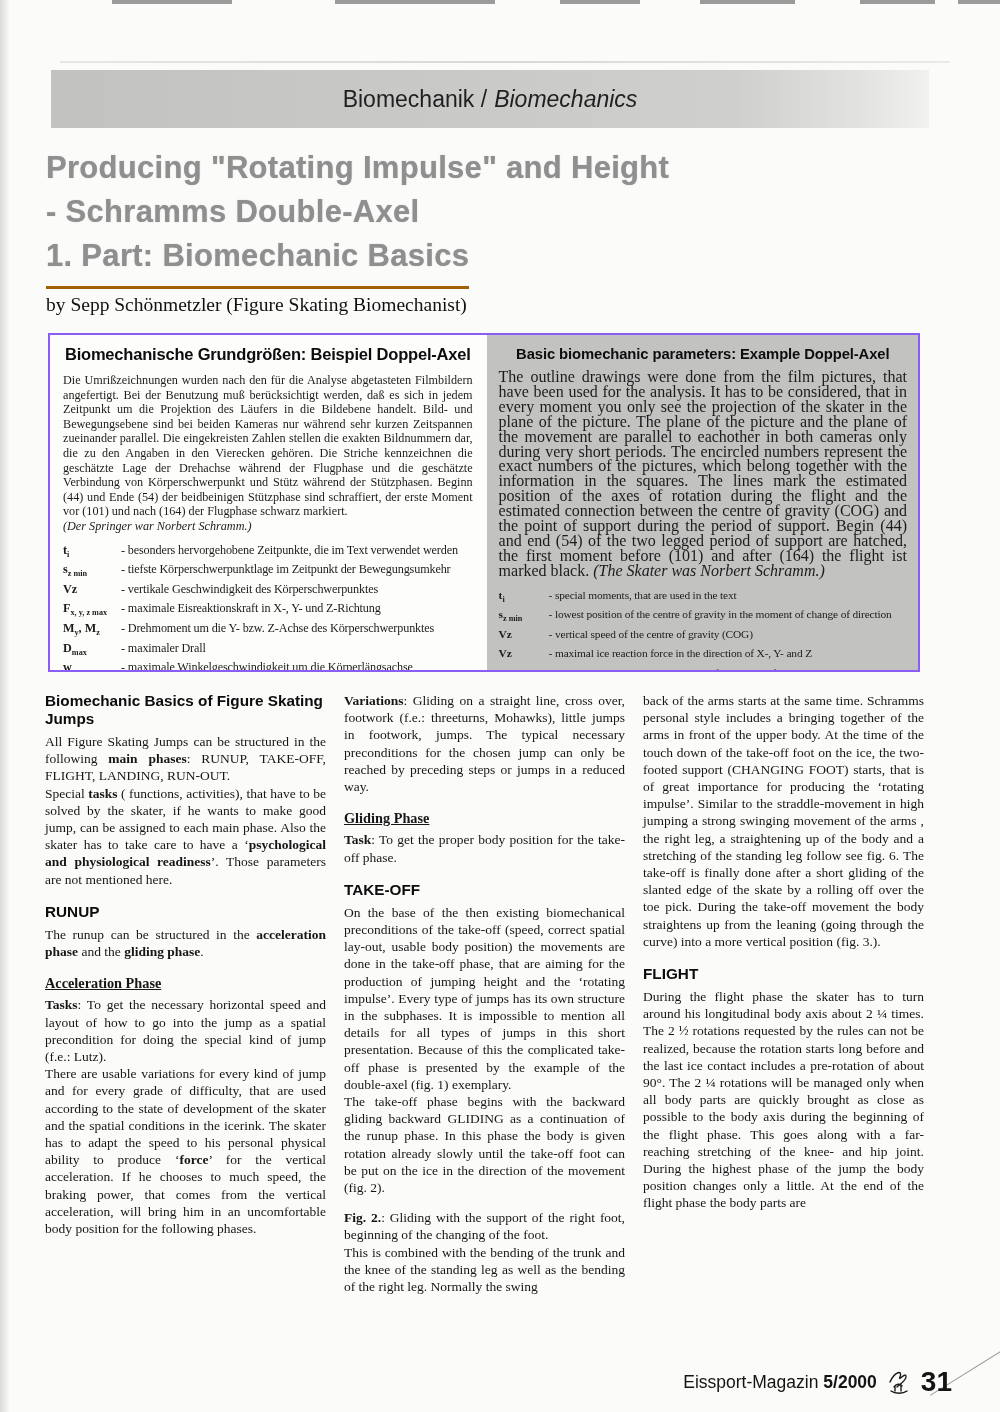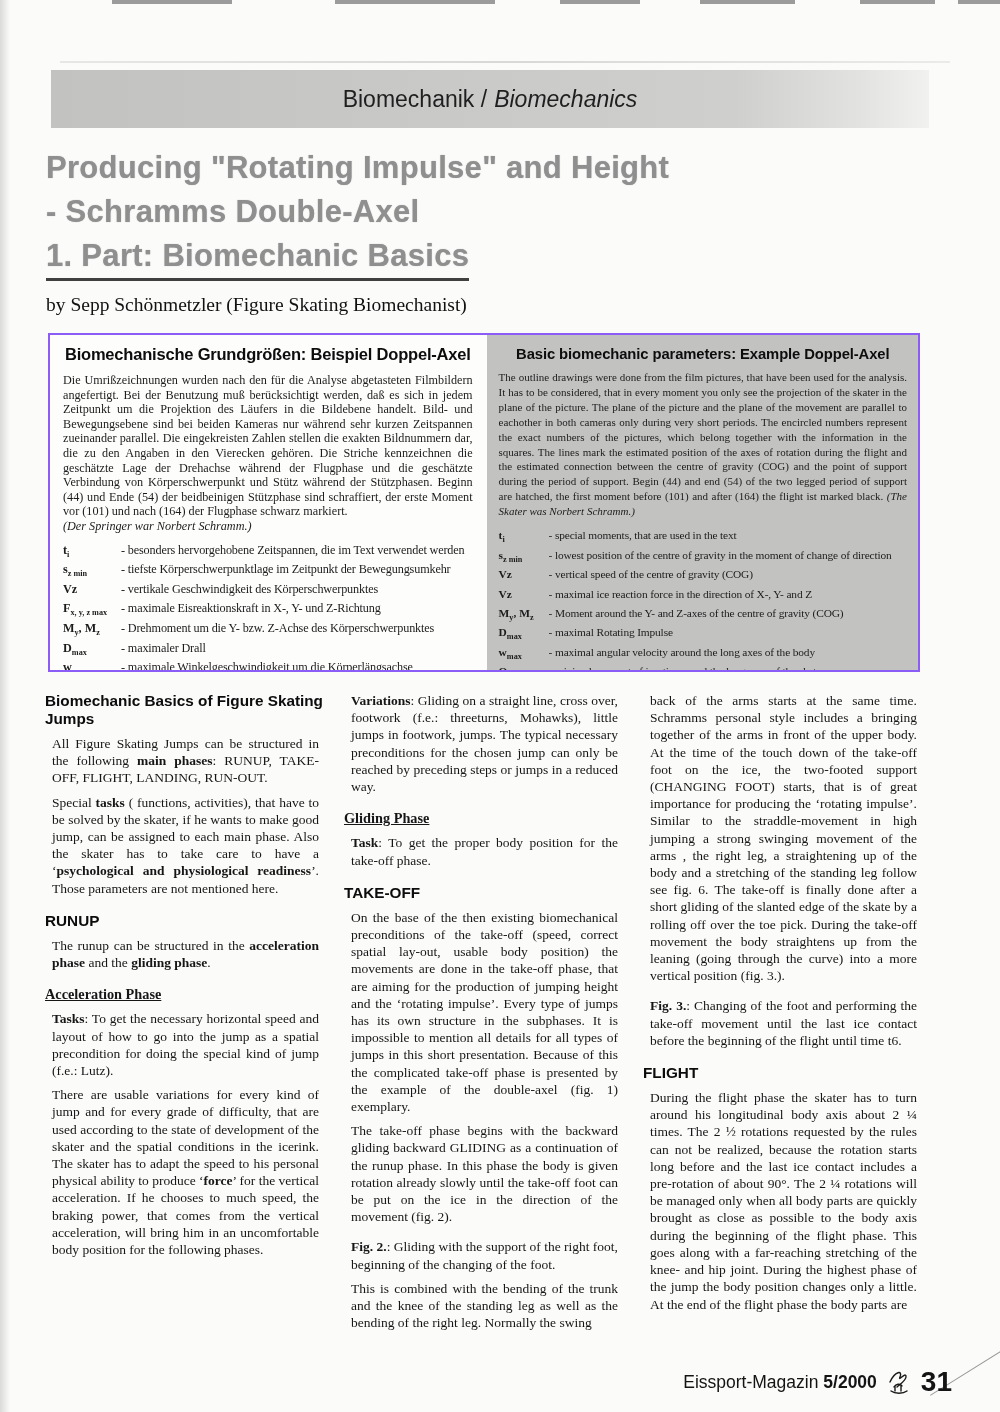--- a/index.html
+++ b/index.html
@@ -27,57 +27,57 @@
     font-family:"Liberation Sans", sans-serif; font-size:23px; color:#1f1f1f;margin-left:6px;
   }
   .header-bar .it { font-style:italic; margin-left:7px; }
 
   .title {
     position:absolute; left:46px; top:146px;
     font-family:"Liberation Sans", sans-serif; font-weight:bold;
     font-size:31px; line-height:44px; color:#8f8f8f;
     letter-spacing:.3px; text-shadow:0 0 1px rgba(110,110,110,.55);
   }
-  .title .u { display:inline-block; border-bottom:3px solid #404040; padding-bottom:0; }
+  .title .u { display:inline-block; border-bottom:3px solid #a16207; padding-bottom:8px; }
 
   .byline { position:absolute; left:46px; top:294px; font-size:19.5px; color:#111; }
 
   .info-box {
     position:absolute; left:48px; top:333px; width:872px; height:339px;
     border:2px solid #8b5cf6; box-sizing:border-box; display:flex; background:#fff;
     overflow:hidden;
     justify-content:center;
   }
   .panel { box-sizing:border-box; display:flex; flex-direction:column; }
   .panel-de { width:50.3%; padding:6px 14px 2px 13px; background:#fdfdfc; }
   .panel-en { width:49.7%; padding:6px 11px 4px 12px; background:#c2c2c1; }
   .panel-h {
     font-family:"Liberation Sans", sans-serif; font-weight:bold; text-align:center; color:#0d0d0d;
   }
   .panel-de .panel-h { font-size:16.5px; margin:4px 0 9px; letter-spacing:-.2px; }
   .panel-en .panel-h { font-size:14.8px; margin:5px 0 8px; letter-spacing:-.1px; }
   .panel-p { text-align:justify; }
   .panel-de .panel-p { font-size:12.2px; line-height:14.6px; }
-  .panel-en .panel-p { font-size:11px; line-height:14.9px; }
+  .panel-en .panel-p { font-size:16px; line-height:14.9px; }
   .panel-note { font-style:italic; }
   .panel-de .panel-note { display:block; font-size:12.2px; line-height:14.6px; }
   .panel-en .note-inline { font-style:italic; }
   .params { margin-top:9px; }
   .param-row { display:flex; white-space:nowrap; }
   .panel-de .param-row { font-size:12.2px; line-height:14.2px; }
   .panel-en .param-row { font-size:11.4px; line-height:14.2px; }
   .param-sym { flex:none; font-weight:bold; }
   .panel-de .param-sym { width:58px; }
   .panel-en .param-sym { width:50px; }
   .param-sym sub { font-size:8.2px; font-weight:bold; }
   .param-desc { overflow:hidden; letter-spacing:-.15px; }
 
   .columns { position:absolute; left:45px; top:692px; width:880px; display:flex; gap:18px; }
   .col { width:281px; font-size:13.5px; line-height:17.2px; text-align:justify; color:#161616; }
-  .col > * { margin:7px; }
+  .col > * { margin:0; }
   .col > :first-child { margin-top:0 !important; }
   .blk-h1 { font-family:"Liberation Sans", sans-serif; font-weight:bold; font-size:15.3px;
             line-height:18px; margin:15px 0 5px; text-align:left; color:#0c0c0c; }
   .blk-h2 { font-weight:bold; font-size:14.3px; text-decoration:underline;
             margin:15px 0 4px; text-align:left; }
   .blk-pc { margin-top:13px; }
 
   .footer {
     position:absolute; right:48px; top:1366px;
     display:flex; align-items:center; gap:9px;
@@ -118,21 +118,21 @@
   <div class="panel panel-de">
     <div class="panel-h">Biomechanische Grundgrößen: Beispiel Doppel-Axel</div>
     <div class="panel-p">
       <span>Die Umrißzeichnungen wurden nach den für die Analyse abgetasteten Filmbildern angefertigt. Bei der Benutzung muß berücksichtigt werden, daß es sich in jedem Zeitpunkt um die Projektion des Läufers in die Bildebene handelt. Bild- und Bewegungsebene sind bei beiden Kameras nur während sehr kurzen Zeitspannen zueinander parallel. Die eingekreisten Zahlen stellen die exakten Bildnummern dar, die zu den Angaben in den Vierecken gehören. Die Striche kennzeichnen die geschätzte Lage der Drehachse während der Flugphase und die geschätzte Verbindung von Körperschwerpunkt und Stütz während der Stützphasen. Beginn (44) und Ende (54) der beidbeinigen Stützphase sind schraffiert, der erste Moment vor (101) und nach (164) der Flugphase schwarz markiert.</span>
       <span class="panel-note">(Der Springer war Norbert Schramm.)</span>
     </div>
     <div class="params">
 
         <div class="param-row">
           <span class="param-sym"><span>t</span><sub>i</sub><span></span><sub></sub></span>
-          <span class="param-desc">- besonders hervorgehobene Zeitspannen, die im Text verwendet werden</span>
+          <span class="param-desc">- besonders hervorgehobene Zeitpunkte, die im Text verwendet werden</span>
         </div>
 
         <div class="param-row">
           <span class="param-sym"><span>s</span><sub>z min</sub><span></span><sub></sub></span>
           <span class="param-desc">- tiefste Körperschwerpunktlage im Zeitpunkt der Bewegungsumkehr</span>
         </div>
 
         <div class="param-row">
           <span class="param-sym"><span>Vz</span><sub></sub><span></span><sub></sub></span>
           <span class="param-desc">- vertikale Geschwindigkeit des Körperschwerpunktes</span>
@@ -229,21 +229,20 @@
       <h4 class="blk-h2"><span>Gliding Phase</span></h4>
       <p class="blk-p"><b>Task</b><span>: To get the proper body position for the take-off phase.</span></p>
       <h3 class="blk-h1"><span>TAKE-OFF</span></h3>
       <p class="blk-p"><span>On the base of the then existing biomechanical preconditions of the take-off (speed, correct spatial lay-out, usable body position) the movements are done in the take-off phase, that are aiming for the production of jumping height and the ‘rotating impulse’. Every type of jumps has its own structure in the subphases. It is impossible to mention all details for all types of jumps in this short presentation. Because of this the complicated take-off phase is presented by the example of the double-axel (fig. 1) exemplary.</span></p>
       <p class="blk-p"><span>The take-off phase begins with the backward gliding backward GLIDING as a continuation of the runup phase. In this phase the body is given rotation already slowly until the take-off foot can be put on the ice in the direction of the movement (fig. 2).</span></p>
       <p class="blk-pc"><b>Fig. 2.</b><span>: Gliding with the support of the right foot, beginning of the changing of the foot.</span></p>
       <p class="blk-p"><span>This is combined with the bending of the trunk and the knee of the standing leg as well as the bending of the right leg. Normally the swing</span></p>
     </div>
   <div class="col">
       <p class="blk-p"><span>back of the arms starts at the same time. Schramms personal style includes a bringing together of the arms in front of the upper body. At the time of the touch down of the take-off foot on the ice, the two-footed support (CHANGING FOOT) starts, that is of great importance for producing the ‘rotating impulse’. Similar to the straddle-movement in high jumping a strong swinging movement of the arms , the right leg, a straightening up of the body and a stretching of the standing leg follow see fig. 6. The take-off is finally done after a short gliding of the slanted edge of the skate by a rolling off over the toe pick. During the take-off movement the body straightens up from the leaning (going through the curve) into a more vertical position (fig. 3.).</span></p>
-      <p class="blk-pc"><b>Fig. 3.</b><span>: Changing of the foot and performing the take-off movement until the last ice contact before the beginning of the flight until time t6.</span></p>
       <h3 class="blk-h1"><span>FLIGHT</span></h3>
       <p class="blk-p"><span>During the flight phase the skater has to turn around his longitudinal body axis about 2 ¼ times. The 2 ½ rotations requested by the rules can not be realized, because the rotation starts long before and the last ice contact includes a pre-rotation of about 90°. The 2 ¼ rotations will be managed only when all body parts are quickly brought as close as possible to the body axis during the beginning of the flight phase. This goes along with a far-reaching stretching of the knee- and hip joint. During the highest phase of the jump the body position changes only a little. At the end of the flight phase the body parts are</span></p>
     </div>
 </div>
 
 <div class="footer">
   <span><span>Eissport-Magazin</span>&nbsp;<b>5/2000</b></span>
   <svg class="logo" viewBox="0 0 26 28">
     <g fill="none" stroke="#1a1a1a" stroke-width="1.4" stroke-linecap="round">
       <path d="M4 14 C9 3, 17 2, 14 9 C12 14, 19 4, 20 8 C21 12, 13 17, 11 19"></path>

